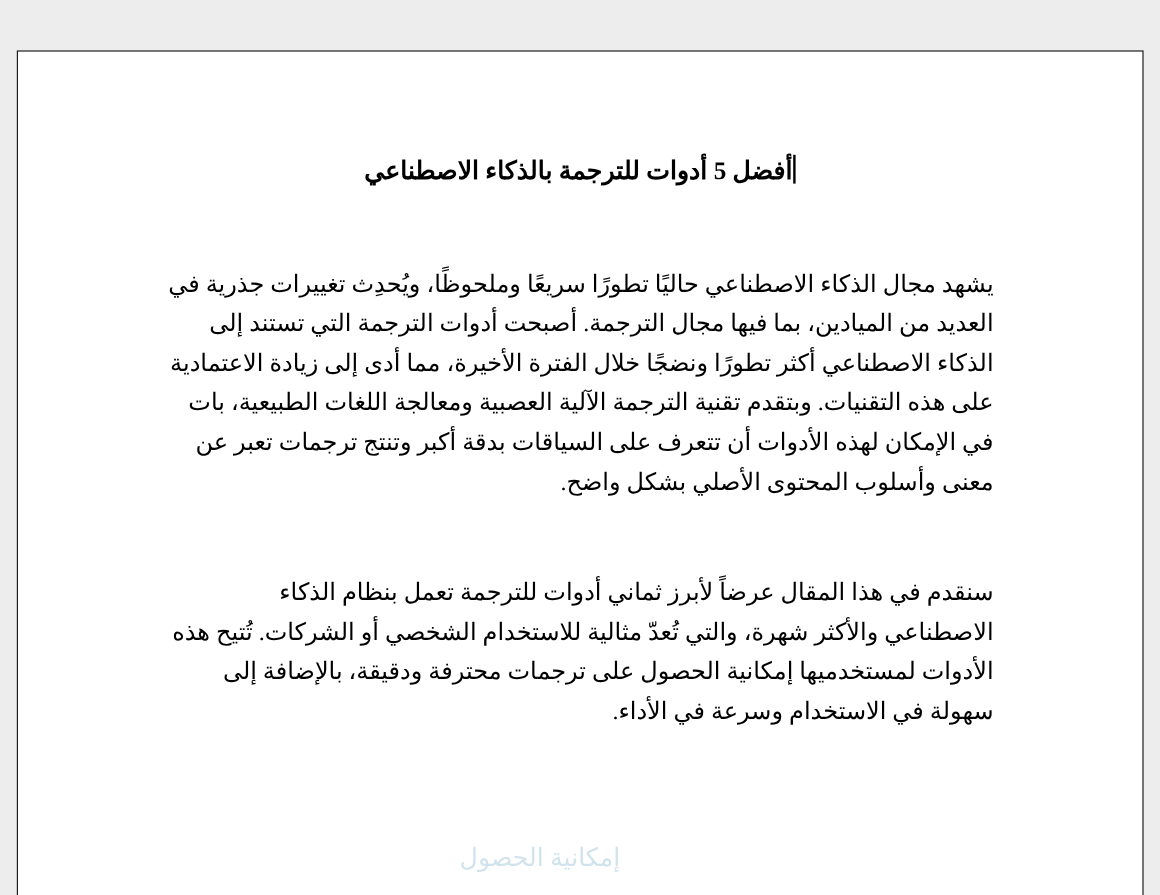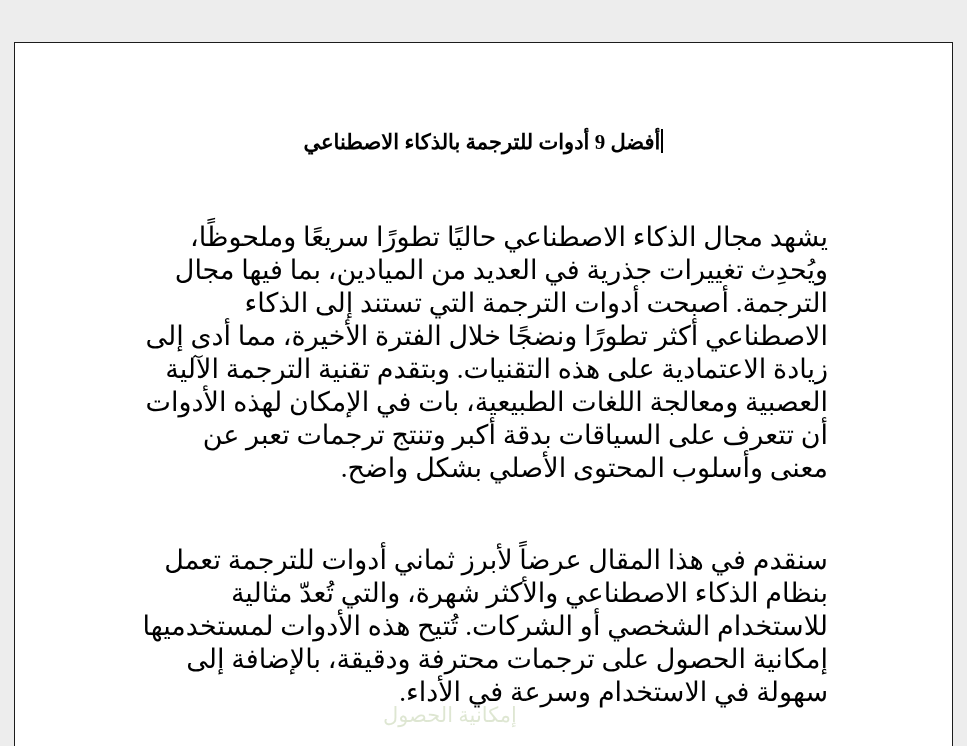--- a/index.html
+++ b/index.html
@@ -26,21 +26,21 @@
       height: 768px; 
       background: #ffffff;
       border: 1px solid #1c1c1c;
       box-sizing: border-box;
     }
     .ghost {
       position: absolute;
       left: 368px;
       top: 660px;
       font-size: 21px;
-      color: #4d7c0f;
+      color: #0369a1;
       opacity: 0.18;
       direction: rtl;
       white-space: nowrap;
       z-index: 0;
       pointer-events: none;
     }
     .content {
       position: relative;
       z-index: 1;
       direction: rtl;
@@ -58,33 +58,33 @@
     }
     .caret {
       display: inline-block;
       width: 2px;
       height: 24px;
       background: #000000;
       vertical-align: -4px;
       margin-left: 1px;
     }
     .para {
-      font-size: 27px;
+      font-size: 20px;
       line-height: 33px;
       margin: 0 0 59px 0;
     }
     .para:last-child {
       margin-bottom: 0;
     }
   </style>
 </head>
 <body>
 
 <div class="canvas">
   <div class="page">
     <div class="ghost">إمكانية الحصول</div>
     <div class="content">
-      <h1 class="title"><span class="caret"></span><span>أفضل 9 أدوات للترجمة بالذكاء الاصطناعي</span></h1>
+      <h1 class="title"><span class="caret"></span><span>أفضل 5 أدوات للترجمة بالذكاء الاصطناعي</span></h1>
       <p class="para">يشهد مجال الذكاء الاصطناعي حاليًا تطورًا سريعًا وملحوظًا، ويُحدِث تغييرات جذرية في العديد من الميادين، بما فيها مجال الترجمة. أصبحت أدوات الترجمة التي تستند إلى الذكاء الاصطناعي أكثر تطورًا ونضجًا خلال الفترة الأخيرة، مما أدى إلى زيادة الاعتمادية على هذه التقنيات. وبتقدم تقنية الترجمة الآلية العصبية ومعالجة اللغات الطبيعية، بات في الإمكان لهذه الأدوات أن تتعرف على السياقات بدقة أكبر وتنتج ترجمات تعبر عن معنى وأسلوب المحتوى الأصلي بشكل واضح.</p>
       <p class="para">سنقدم في هذا المقال عرضاً لأبرز ثماني أدوات للترجمة تعمل بنظام الذكاء الاصطناعي والأكثر شهرة، والتي تُعدّ مثالية للاستخدام الشخصي أو الشركات. تُتيح هذه الأدوات لمستخدميها إمكانية الحصول على ترجمات محترفة ودقيقة، بالإضافة إلى سهولة في الاستخدام وسرعة في الأداء.</p>
     </div>
   </div>
 </div>
 
 </body></html>

